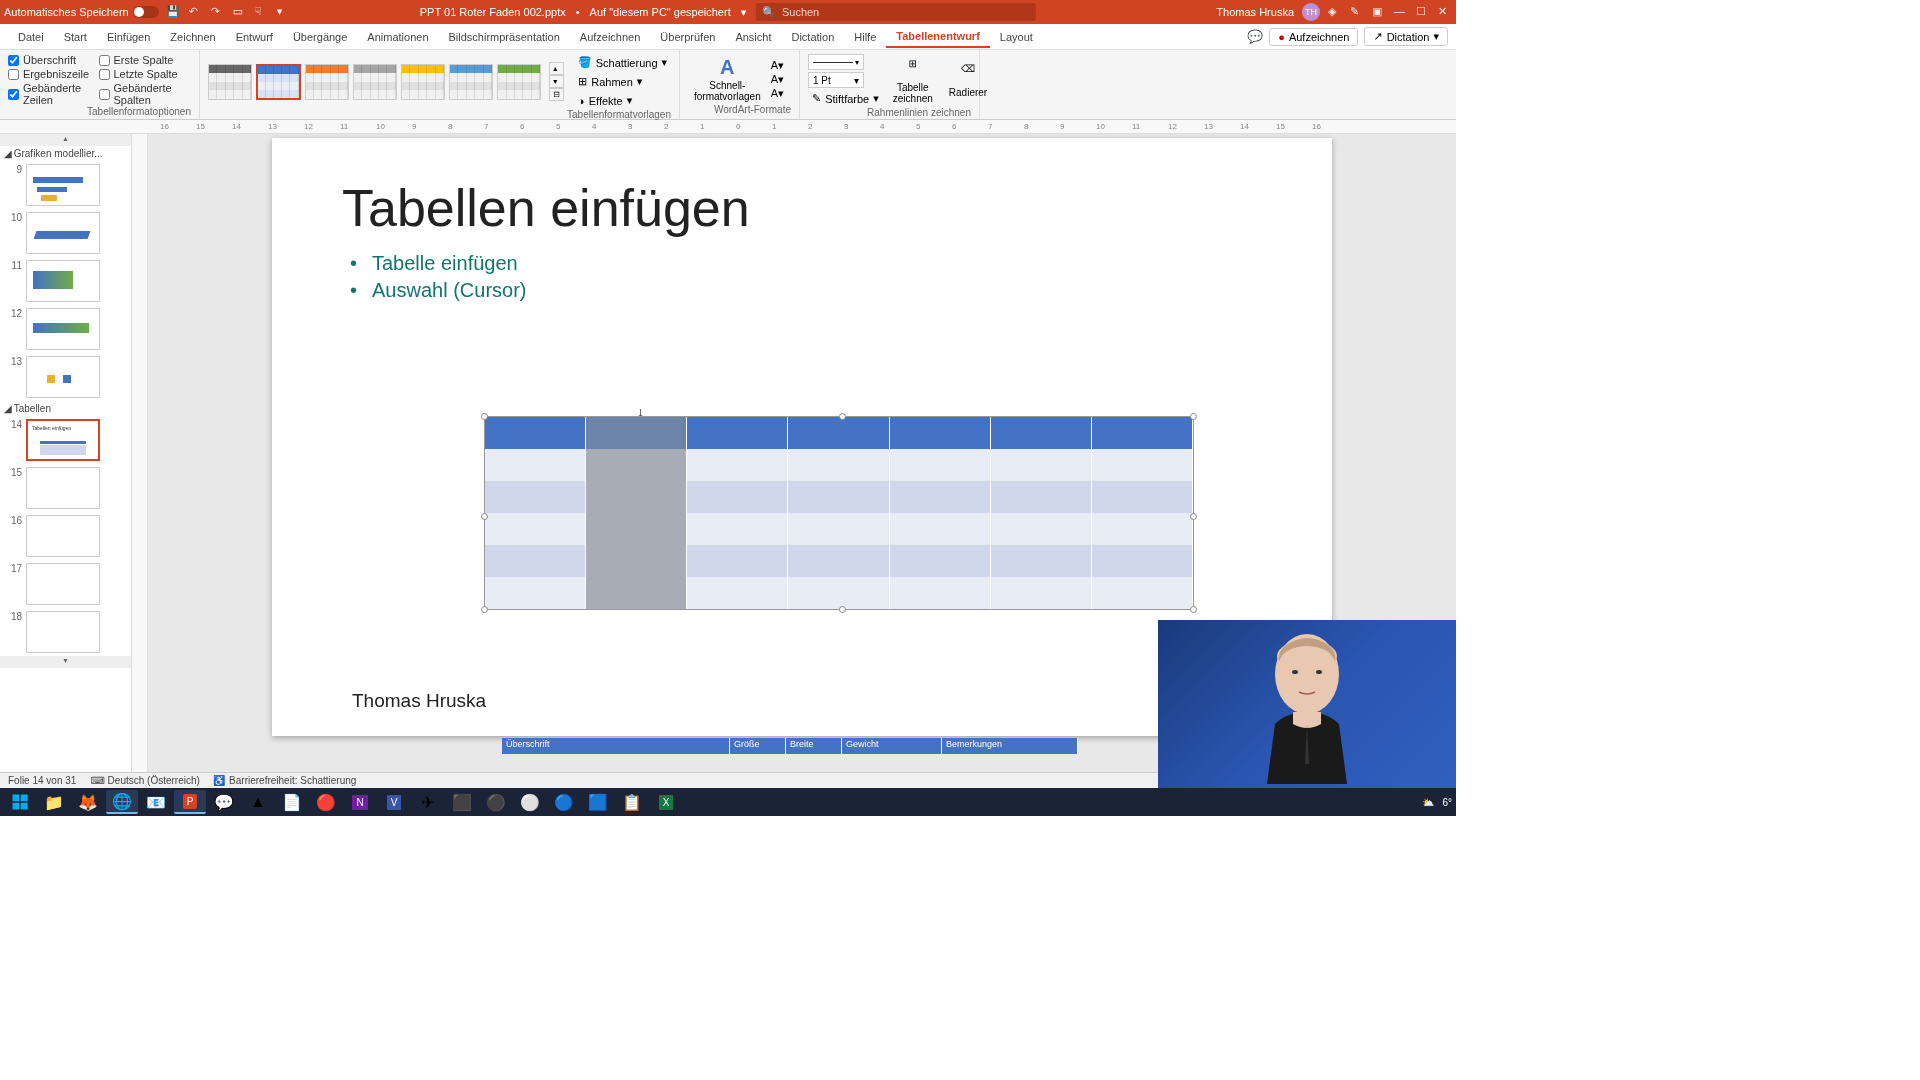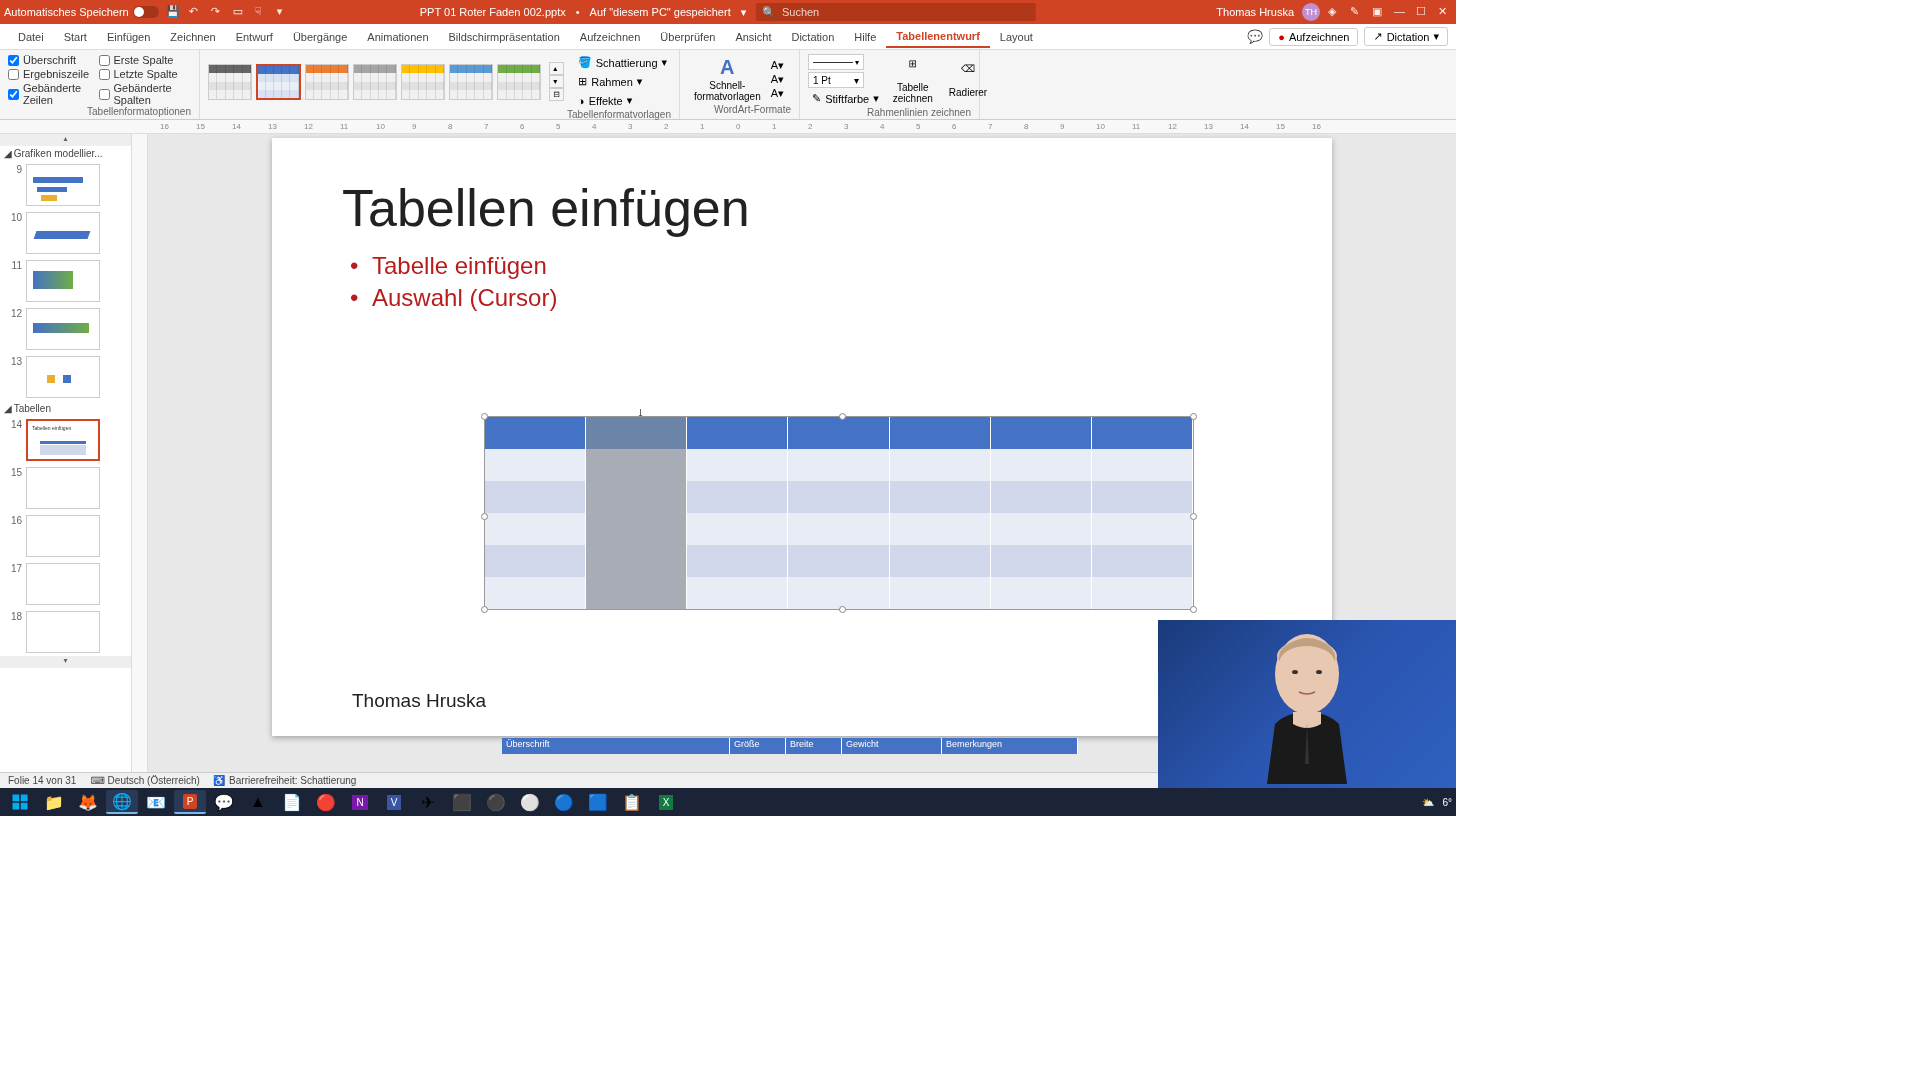--- a/index.html
+++ b/index.html
@@ -73,21 +73,21 @@
 .slide-item .thumb { width: 74px; height: 42px; border: 1px solid #ccc; background: #fff; position: relative; overflow: hidden; }
 .slide-item.active .thumb { border: 2px solid #d04424; }
 .slide-panel .scroll-up, .slide-panel .scroll-down { height: 12px; background: #eee; text-align: center; font-size: 8px; color: #666; }
 
 .ruler-v { width: 16px; background: #f8f8f8; border-right: 1px solid #ddd; }
 
 .canvas { flex: 1; background: #e8e8e8; position: relative; display: flex; justify-content: center; padding-top: 4px; }
 .slide { width: 1060px; height: 598px; background: #fff; box-shadow: 0 2px 6px rgba(0,0,0,0.3); position: relative; padding: 40px 70px; }
 .slide h1 { font-size: 52px; font-weight: 400; color: #222; margin-bottom: 14px; font-family: "Calibri Light", "Segoe UI Light", sans-serif; }
 .slide ul { list-style: none; padding-left: 30px; }
-.slide li { font-size: 24px; color: #b91c1c; margin-bottom: 4px; position: relative; }
+.slide li { font-size: 20px; color: #0f766e; margin-bottom: 4px; position: relative; }
 .slide li::before { content: "•"; position: absolute; left: -22px; }
 .slide .author { position: absolute; bottom: 24px; left: 80px; font-size: 19px; color: #222; }
 
 .ptable { position: absolute; top: 278px; left: 212px; width: 710px; border: 1px solid #999; }
 .ptable .row { display: flex; height: 32px; }
 .ptable .row.header { background: #4472c4; }
 .ptable .row.odd { background: #d0d7ea; }
 .ptable .row.even { background: #e8ecf5; }
 .ptable .cell { flex: 1; border-right: 1px solid #fff; }
 .ptable .cell.sel { background: #a8acb4 !important; }

